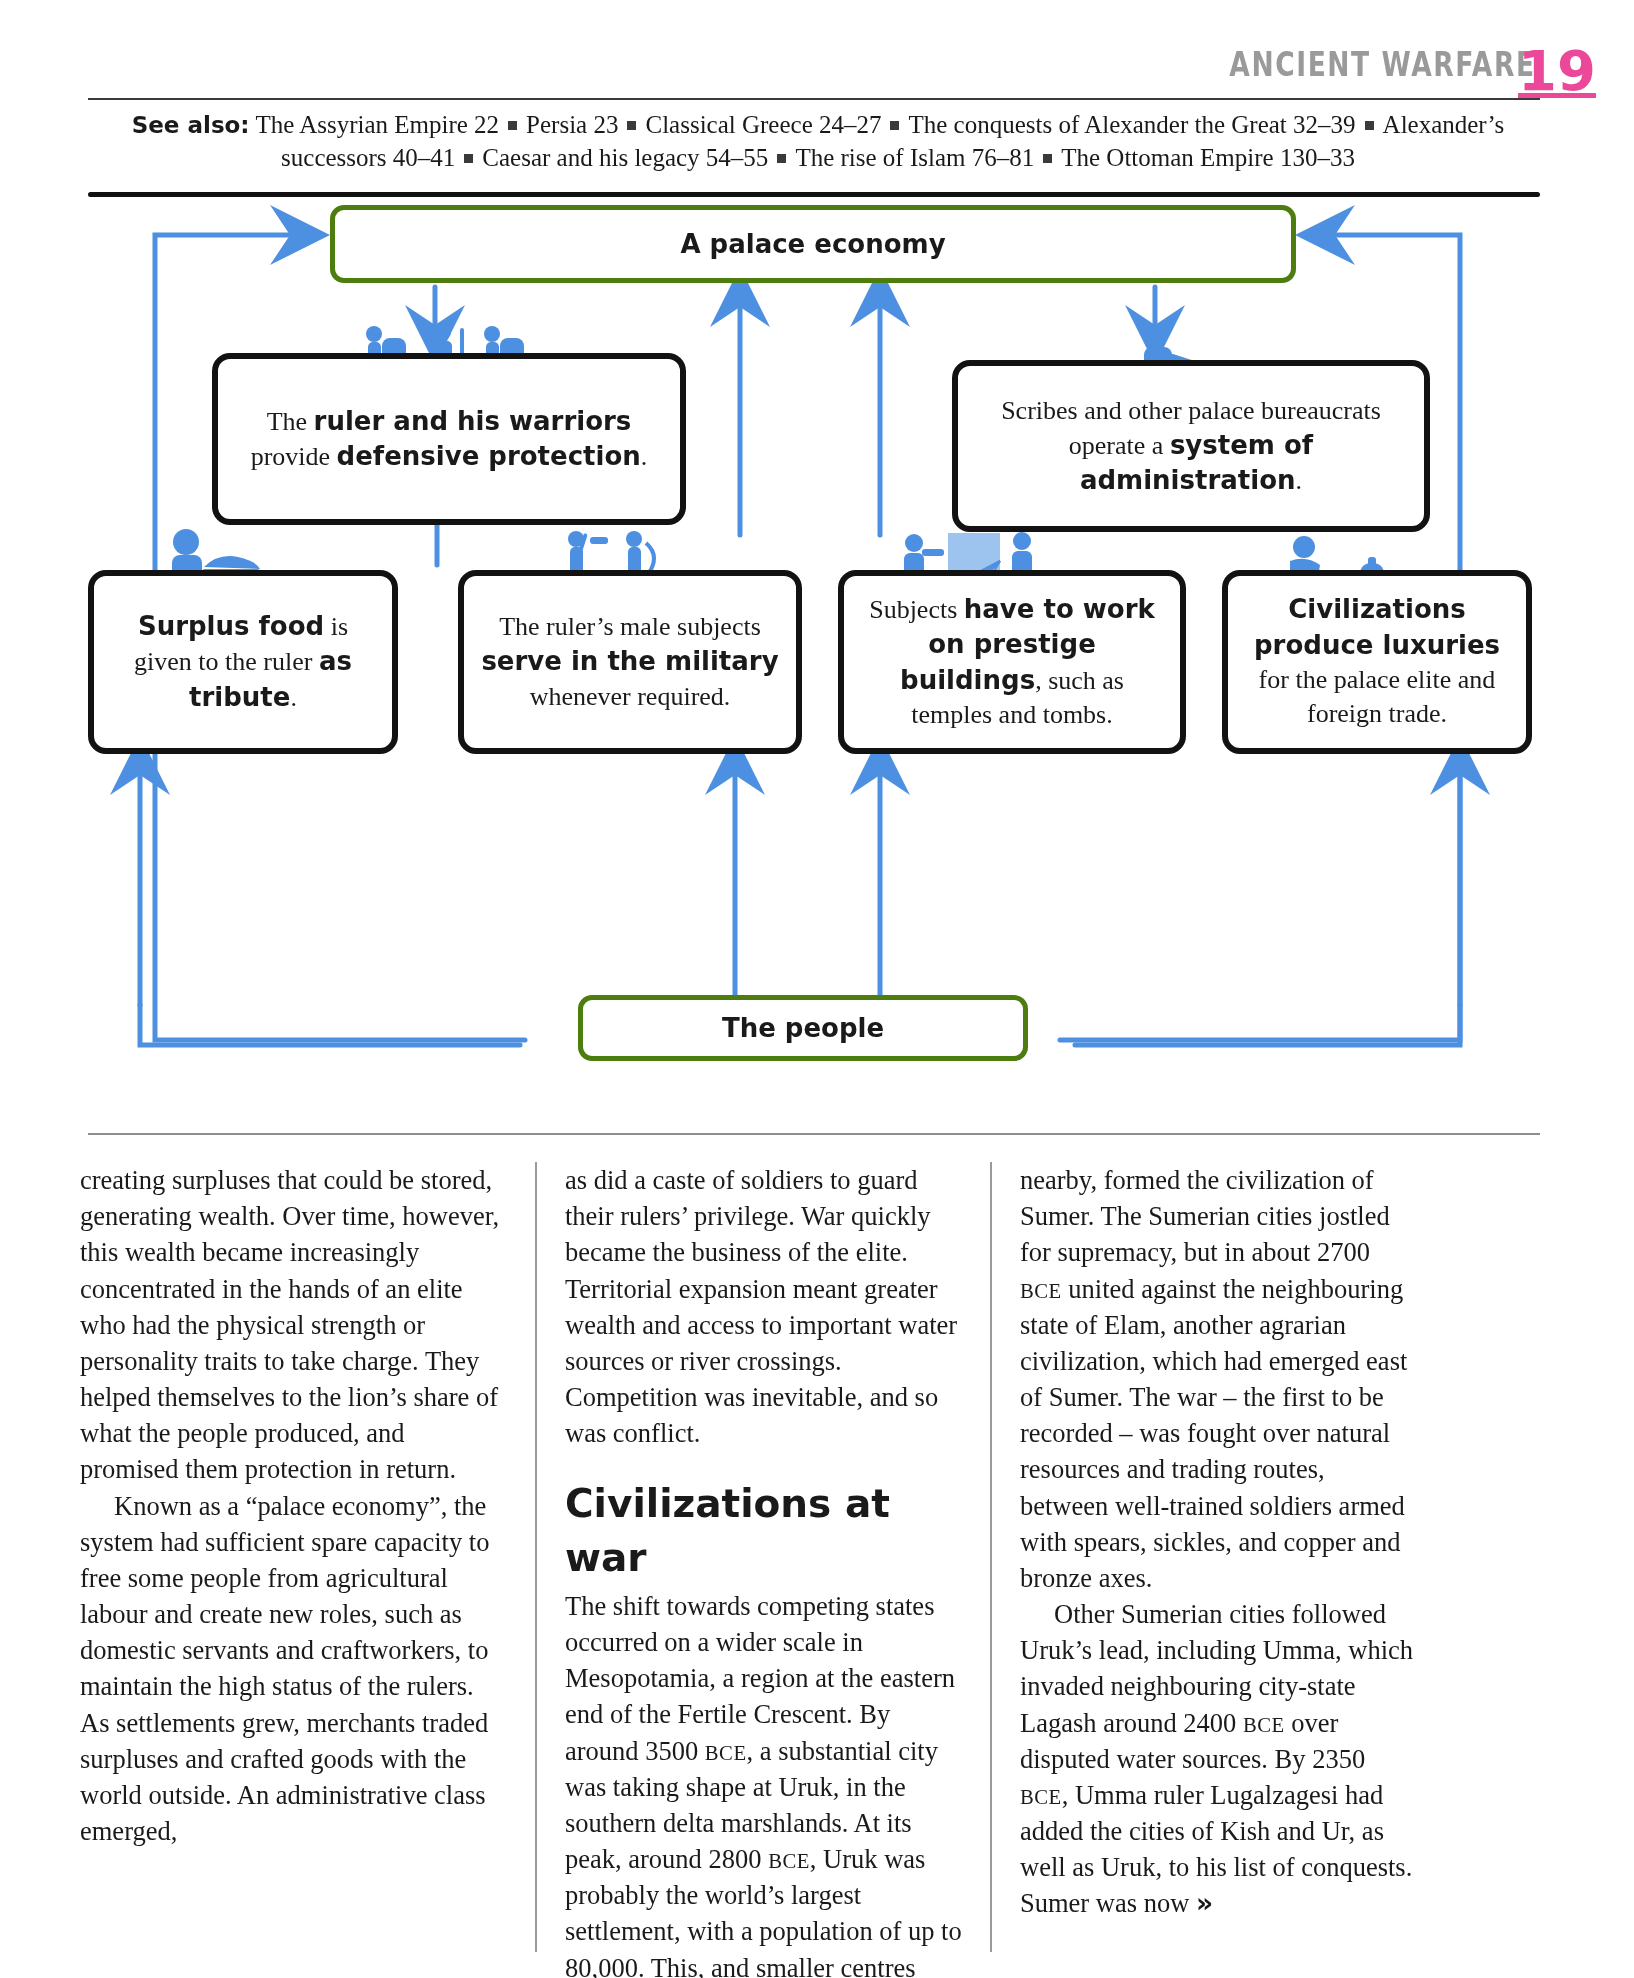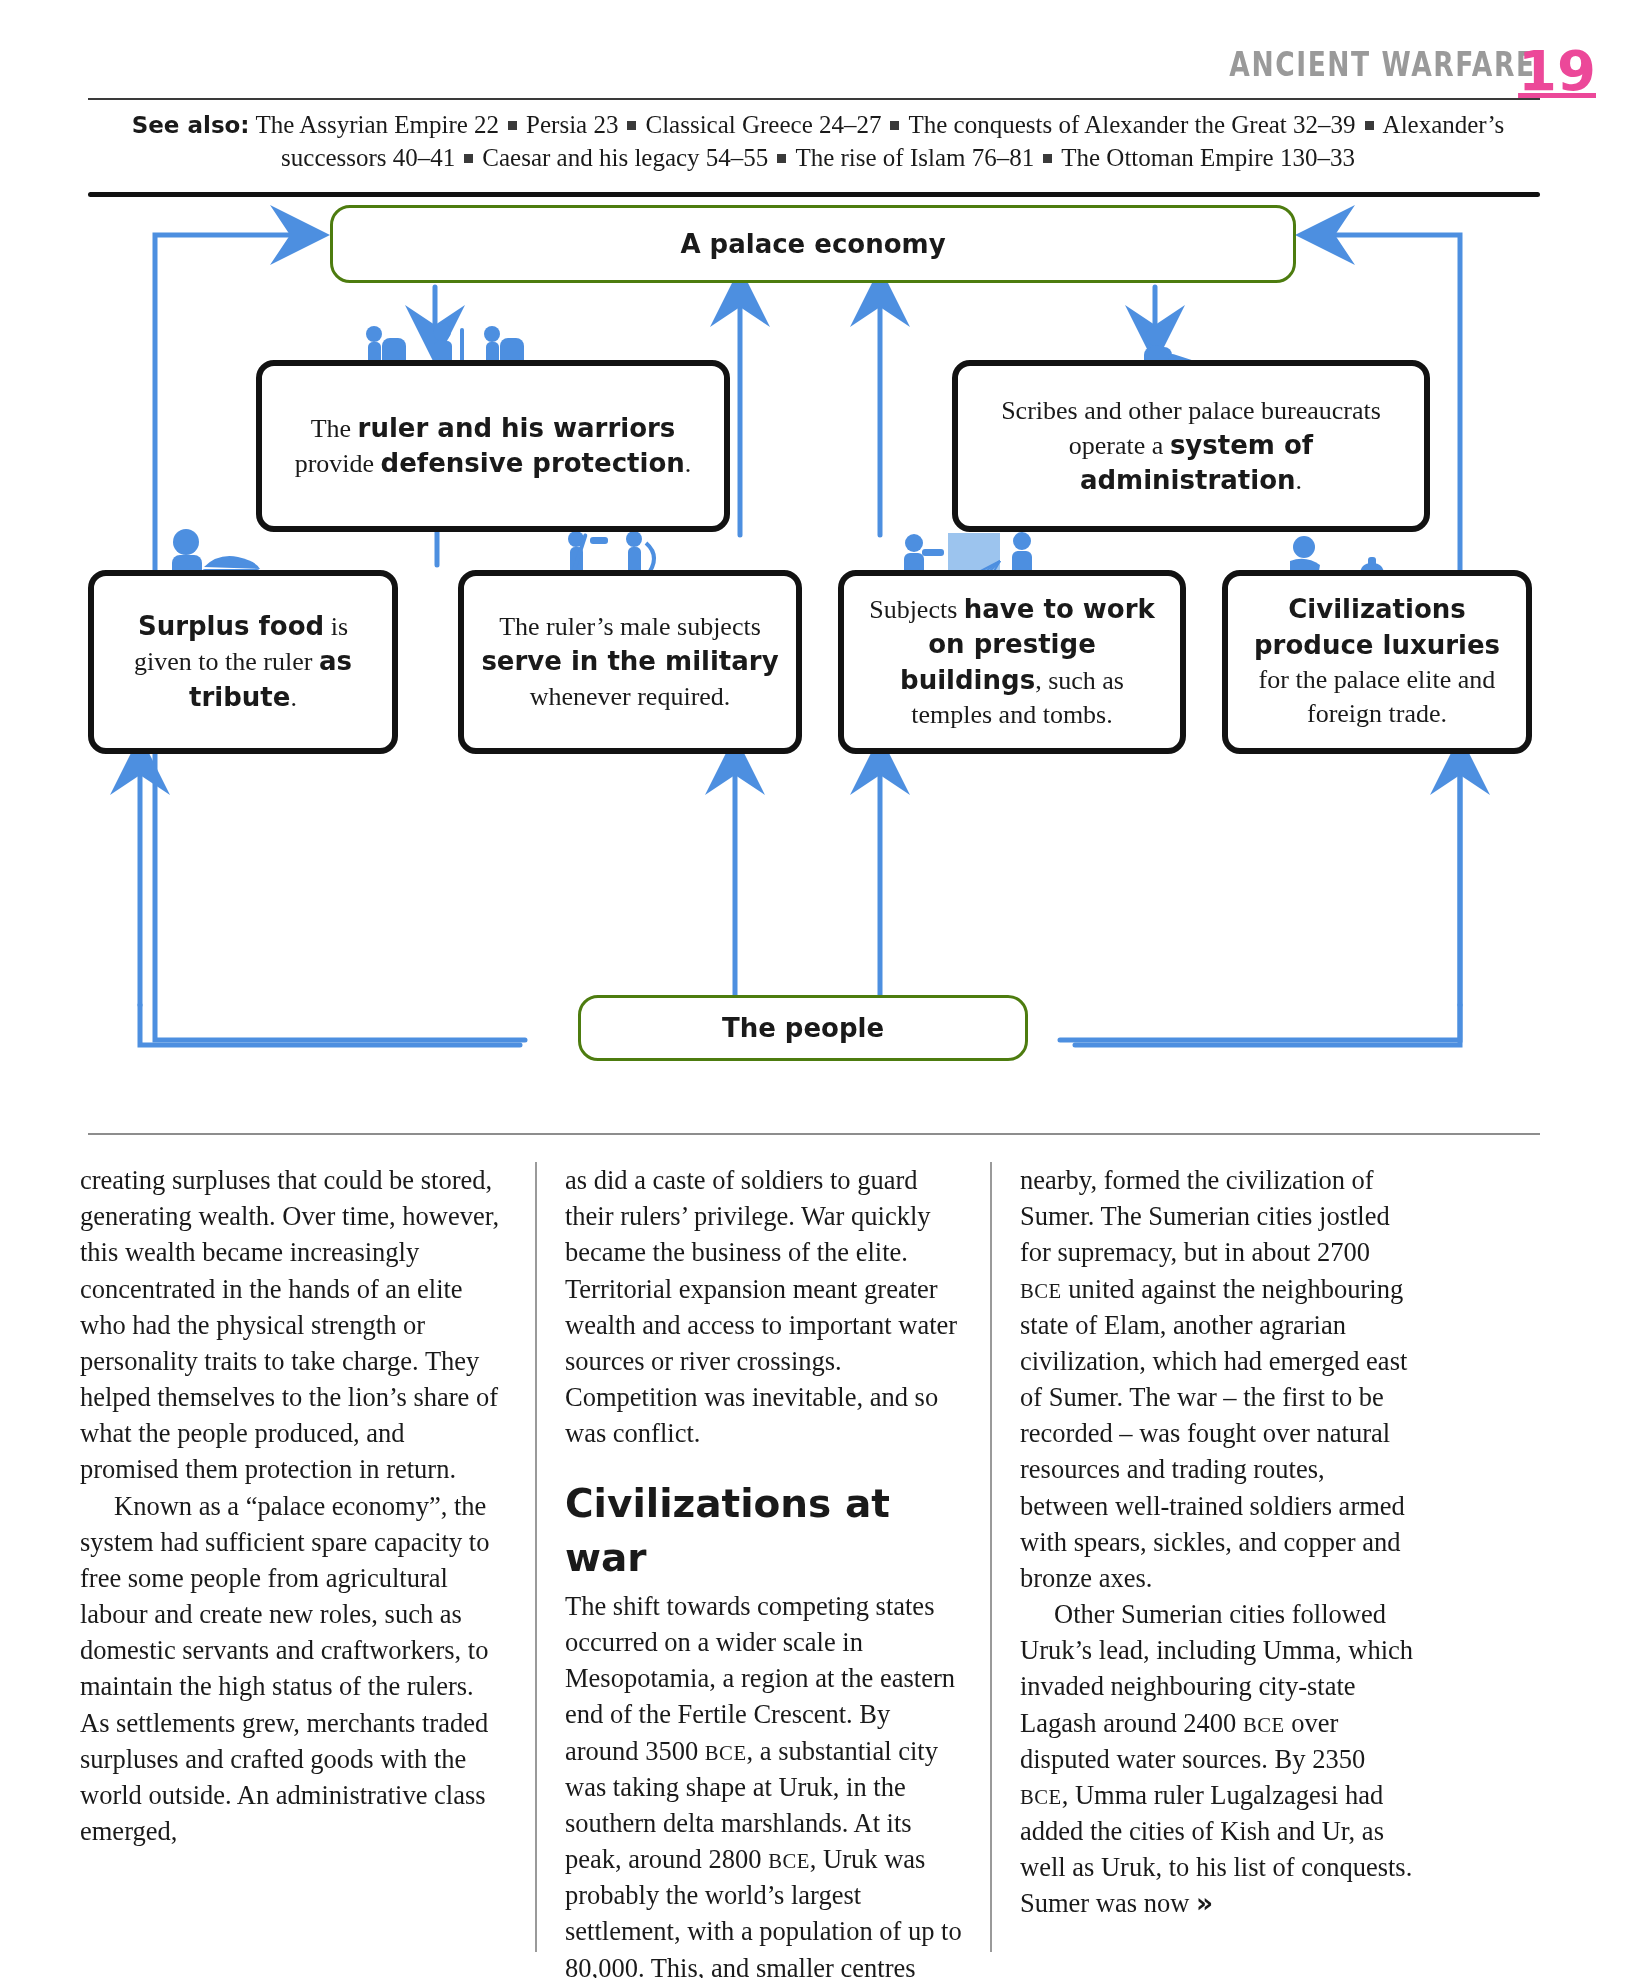--- a/index.html
+++ b/index.html
@@ -55,37 +55,37 @@
   .dg-svg{position:absolute;left:0;top:0;width:1634px;height:920px;}
 
   .node{
     position:absolute;
     box-sizing:border-box;
     display:flex;align-items:center;justify-content:center;
     text-align:center;
     background:#fff;
   }
   .node.blue{
-    border:3px solid #4d7c0f;
-    border-radius:20px;
+    border:5px solid #4d7c0f;
+    border-radius:14px;
   }
   .node.black{
     border:6px solid #121212;
     border-radius:18px;
   }
   .node .txt{font-size:26px;line-height:1.32;padding:8px 16px;}
   .node .hdrtxt{
     font-family:"DejaVu Sans", sans-serif;
     font-weight:bold;font-size:26px;
   }
   .b{font-family:"DejaVu Sans", sans-serif;font-weight:bold;}
 
   #node-palace{left:330px;top:0px;width:966px;height:78px;}
   #node-people{left:578px;top:790px;width:450px;height:66px;}
-  #node-ruler{left:212px;top:155px;width:474px;height:172px;margin-left:44px;}
+  #node-ruler{left:212px;top:148px;width:474px;height:172px;}
   #node-scribes{left:952px;top:155px;width:478px;height:172px;}
   #node-surplus{left:88px;top:365px;width:310px;height:184px;}
   #node-military{left:458px;top:365px;width:344px;height:184px;}
   #node-prestige{left:838px;top:365px;width:348px;height:184px;}
   #node-craft{left:1222px;top:365px;width:310px;height:184px;}
 
   .figrow{position:absolute;color:#4d8fe0;}
 
   
   .body-rule{position:absolute;left:88px;top:1133px;width:1452px;height:2px;background:#8d8d8d;}

